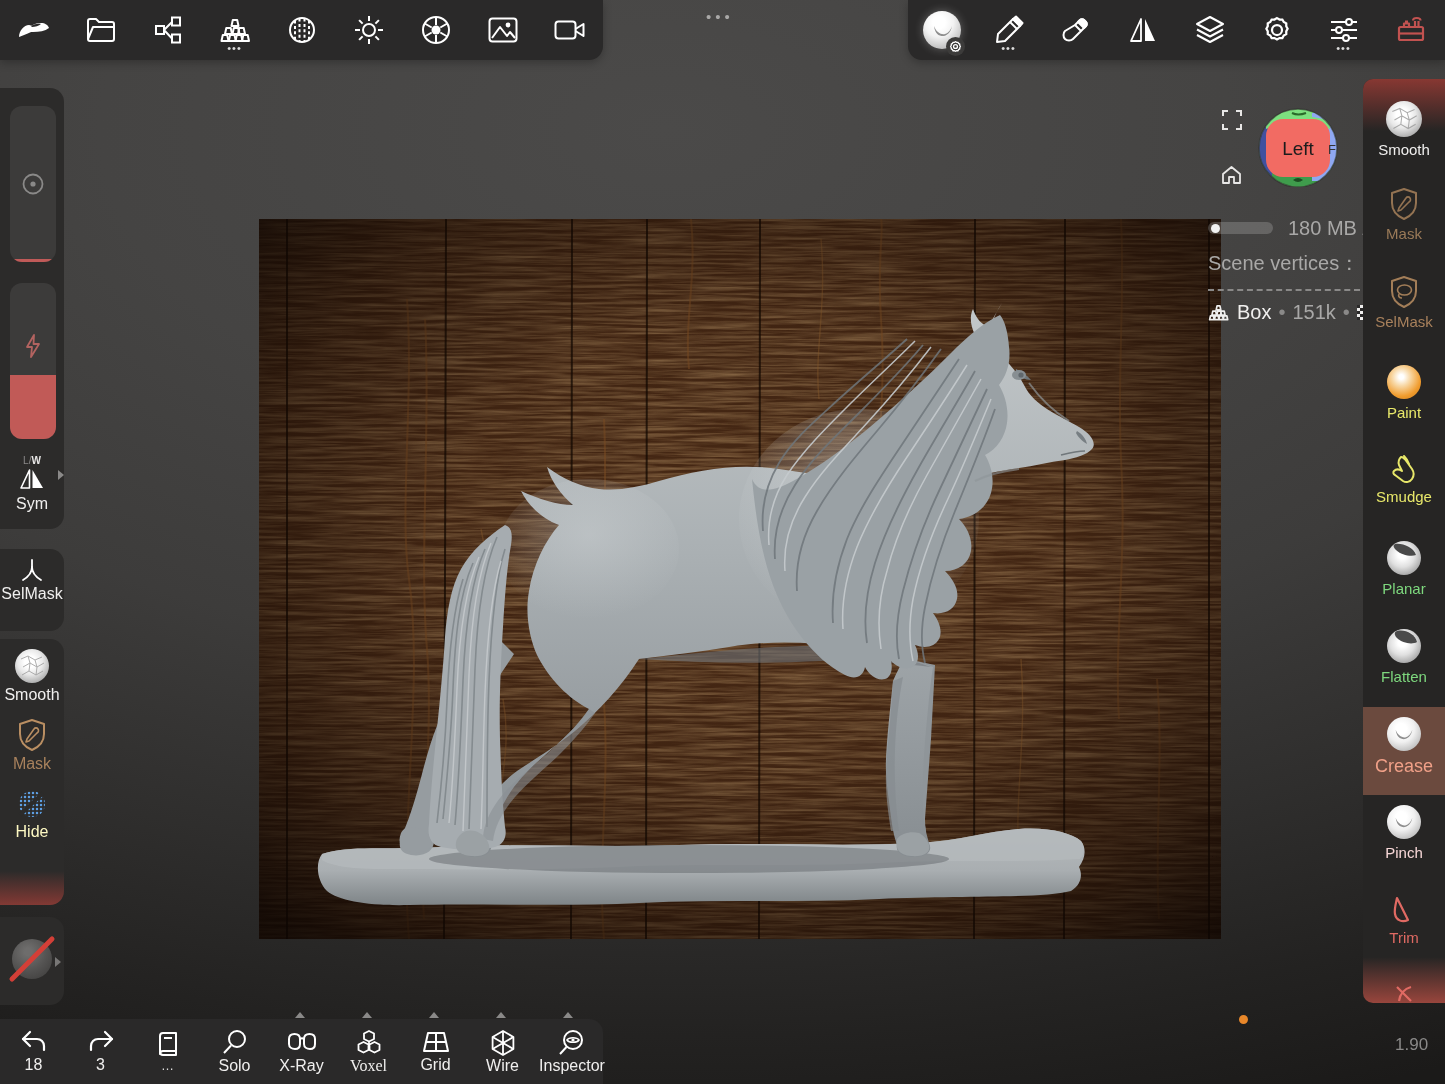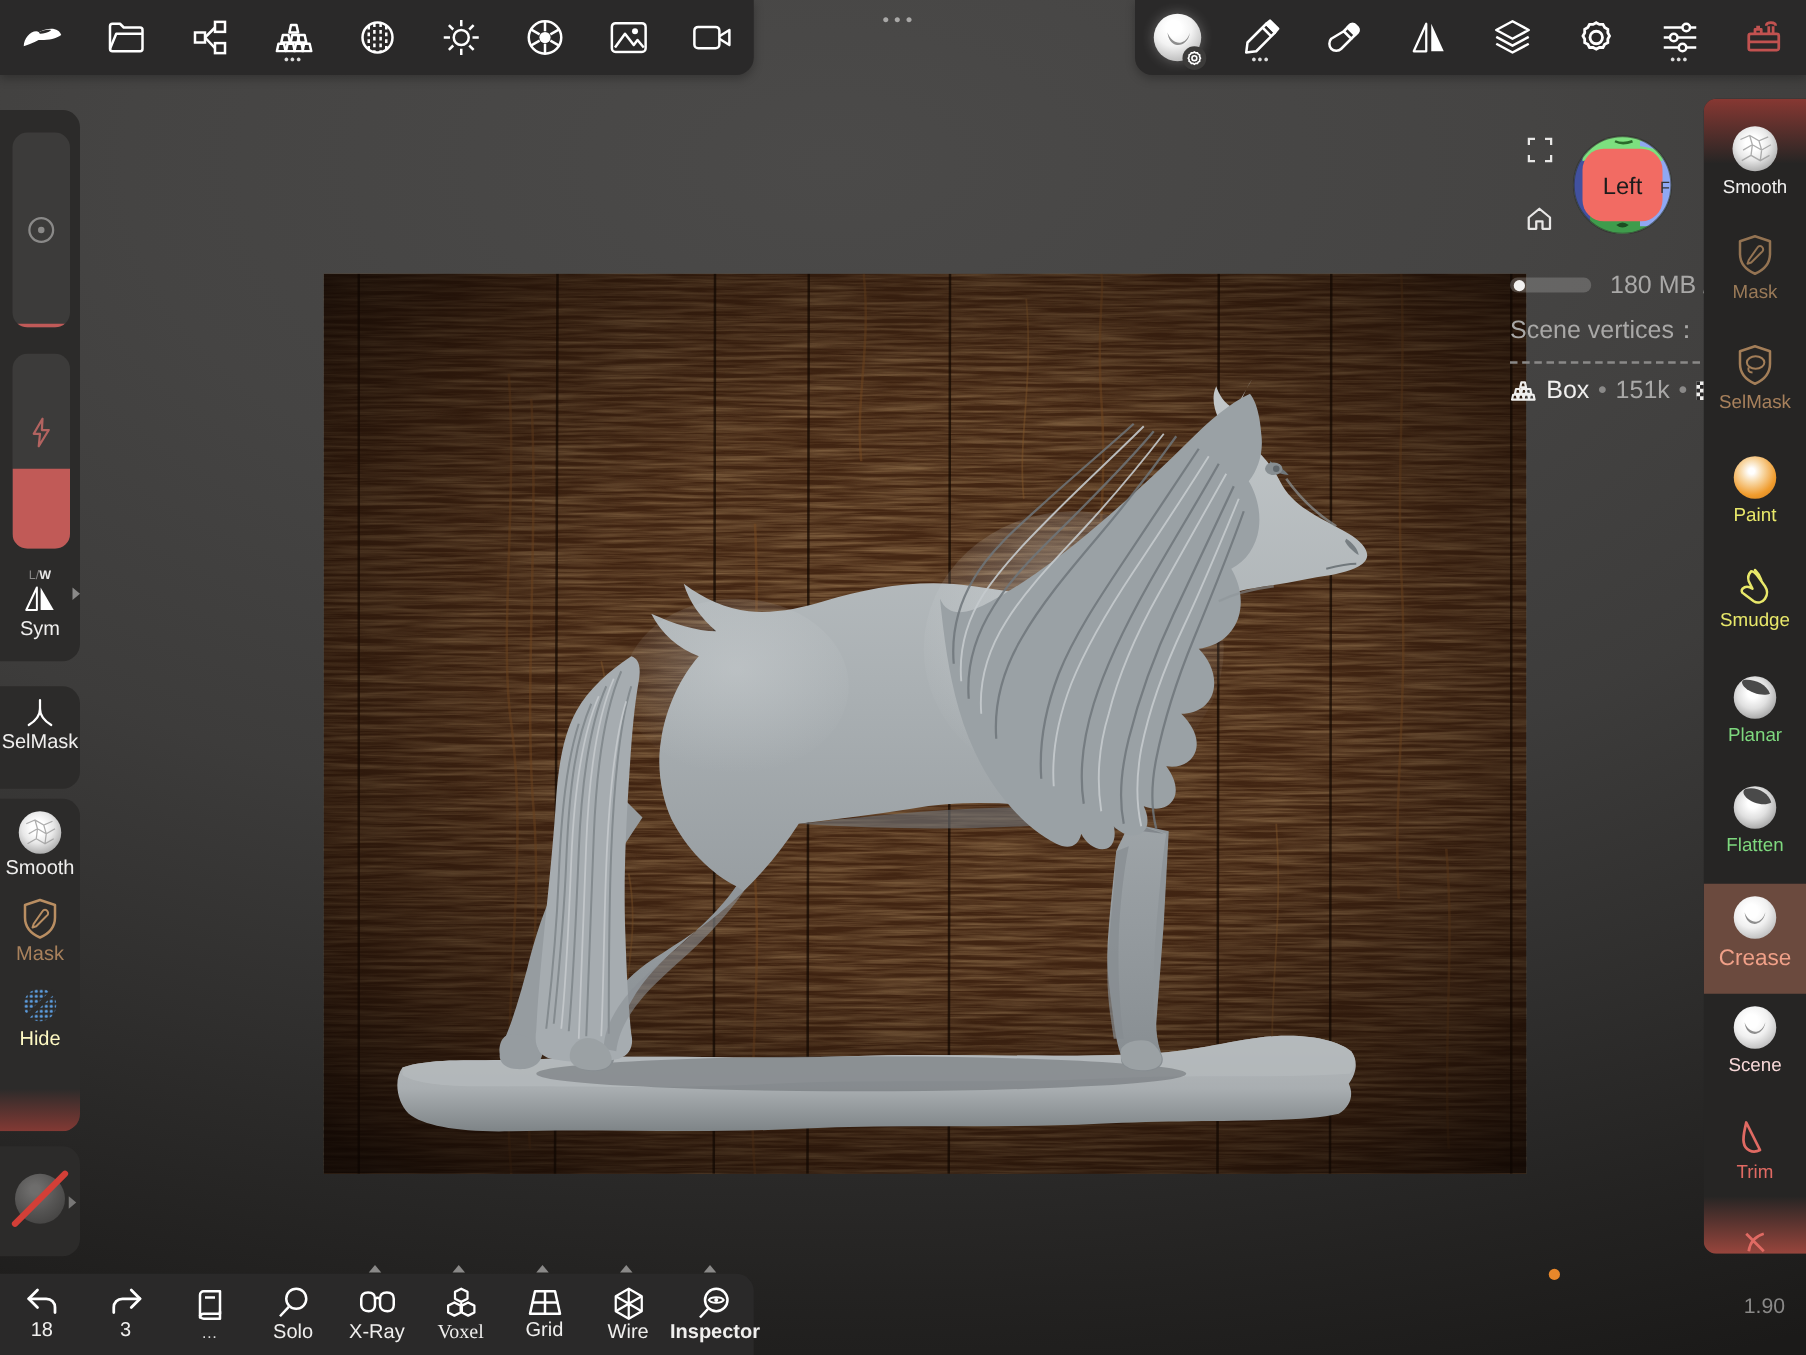--- a/index.html
+++ b/index.html
@@ -517,21 +517,21 @@
     </svg>
     <div style="font-size:16px;margin-top:2px;">Grid</div>
   </div>
   <div class="icon" style="width:67px;flex-direction:column;">
     <svg width="28" height="28" viewBox="0 0 28 28" fill="none" stroke="#fff" stroke-width="1.8" stroke-linejoin="round">
       <path d="M14,2 L24.4,8 L24.4,20 L14,26 L3.6,20 L3.6,8 Z"></path>
       <path d="M14,2 L14,14 L24.4,8 M14,14 L24.4,20 M14,14 L14,26 M14,14 L3.6,20 M14,14 L3.6,8"></path>
     </svg>
     <div style="font-size:16px;margin-top:0px;">Wire</div>
   </div>
-  <div class="icon" style="width:72px;flex-direction:column;font-weight:bold;">
+  <div class="icon" style="width:72px;flex-direction:column;">
     <svg width="28" height="28" viewBox="0 0 28 28" fill="none" stroke="#fff" stroke-width="2">
       <circle cx="15" cy="11" r="9"></circle>
       <line x1="8.5" y1="18" x2="2" y2="25"></line>
       <path d="M9,11 C11,8 19,8 21,11 C19,14 11,14 9,11 Z" stroke-width="1.6"></path>
       <circle cx="15" cy="11" r="1.6" fill="#fff" stroke="none"></circle>
     </svg>
     <div style="font-size:16px;margin-top:0px;">Inspector</div>
   </div>
 </div>
 
@@ -686,21 +686,21 @@
     </div>
     <div style="color:#f0a088;font-size:18px;margin-top:5px;">Crease</div>
   </div>
 
   <div style="position:absolute;left:0;top:726px;width:100%;text-align:center;">
     <div style="width:34px;height:34px;margin:0 auto;border-radius:50%;background:radial-gradient(circle at 42% 35%, #ffffff 18%, #f0f0f0 45%, #c2c2c2 75%, #9a9a9a 100%);position:relative;">
       <svg width="22" height="12" viewBox="0 0 22 13" style="position:absolute;left:6px;top:11px;">
         <path d="M2,2 C4,8 9,11 13,10 C17,9 19,5 20,2 C19,9 14,12.6 9.5,12 C5,11.4 2.5,7 2,2 Z" fill="#8e8e8e"></path>
       </svg>
     </div>
-    <div style="color:#f8d8d8;font-size:15px;margin-top:5px;">Scene</div>
+    <div style="color:#f8d8d8;font-size:15px;margin-top:5px;">Pinch</div>
   </div>
 
   <div style="position:absolute;left:0;top:816px;width:100%;text-align:center;">
     <svg width="26" height="30" viewBox="0 0 26 30" fill="none" stroke="#e06a63" stroke-width="2.2" stroke-linecap="round" style="margin:0 auto;">
       <path d="M6,3 L17,25 C11,28 5,25 4,19 C3,14 5,8 6,3 Z" stroke-linejoin="round"></path>
     </svg>
     <div style="color:#e06a63;font-size:15px;margin-top:4px;">Trim</div>
   </div>
 
   <div style="position:absolute;left:0;bottom:0;width:100%;height:46px;background:linear-gradient(to bottom, rgba(168,74,64,0), rgba(168,74,64,0.88));"></div>

